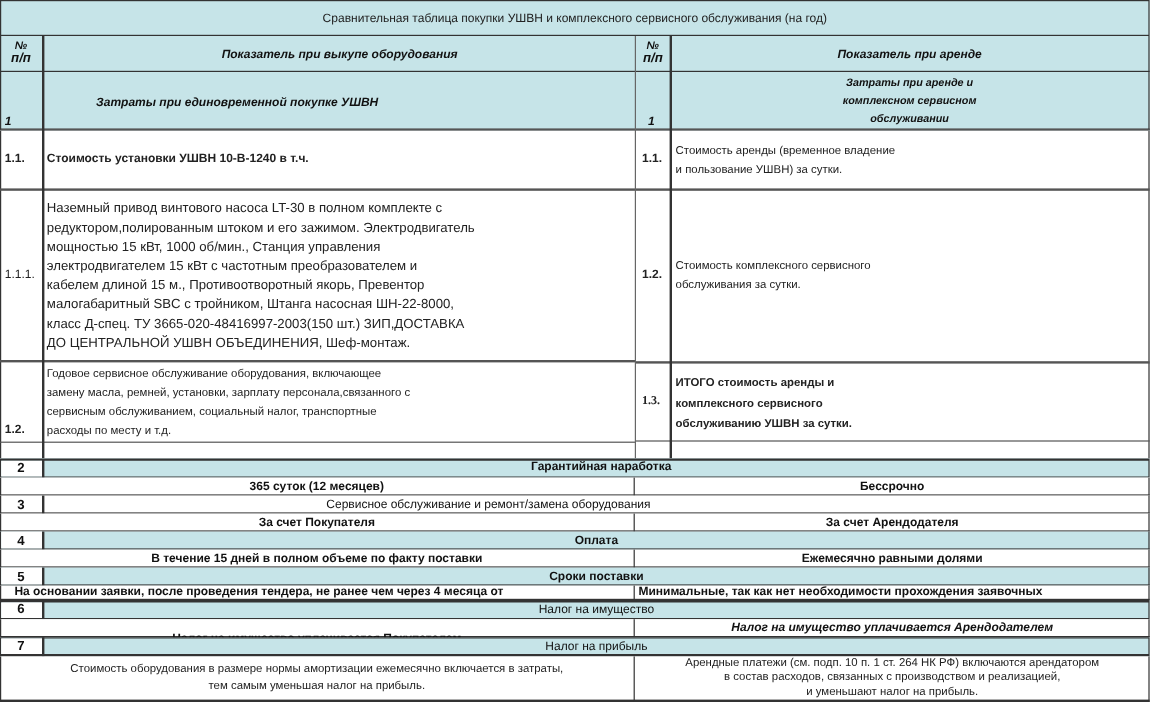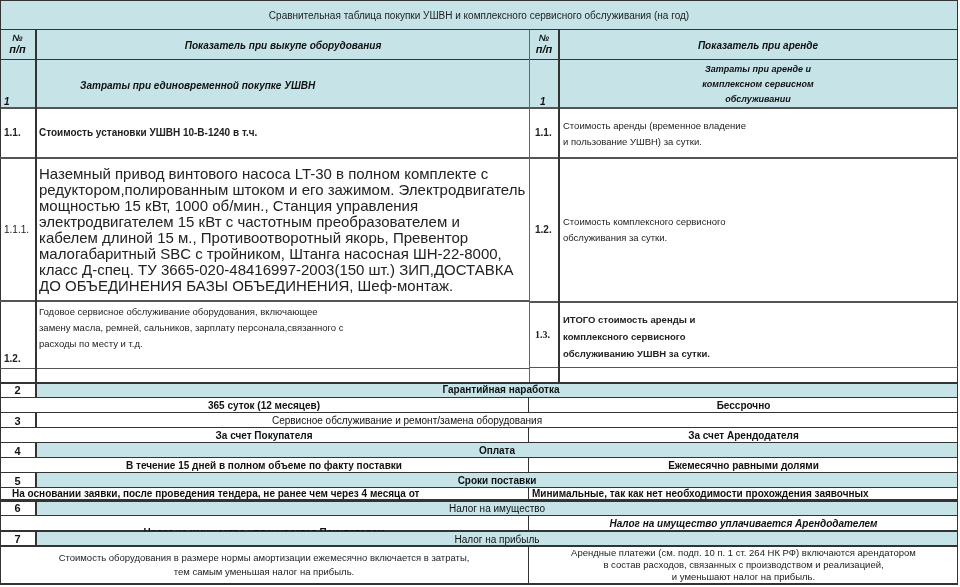--- a/index.html
+++ b/index.html
@@ -61,35 +61,36 @@
   <div class="hline" style="left:530px;top:367px;width:428px;height:1px;"></div>
 
   <div class="vline" style="left:35px;top:30px;height:352px;"></div>
   <div class="vline" style="left:529px;top:30px;height:352px;width:1px;background:#666;"></div>
   <div class="vline" style="left:558px;top:30px;height:352px;"></div>
 
   <div class="cell txt bold" style="left:4px;top:109px;width:30px;height:48px;">1.1.</div>
   <div class="cell txt bold" style="left:39px;top:109px;width:488px;height:48px;">Стоимость установки УШВН 10-В-1240 в т.ч.</div>
 
   <div class="cell txt" style="left:4px;top:159px;width:30px;height:141px;">1.1.1.</div>
-  <div class="abs txt" style="left:39px;top:166px;width:488px;font-size:15px;line-height:16px;">
+  <div class="abs txt" style="left:39px;top:166px;width:488px;font-size:11px;line-height:16px;">
     <div>Наземный привод винтового насоса LT-30 в полном комплекте с</div>
     <div>редуктором,полированным штоком и его зажимом. Электродвигатель</div>
     <div>мощностью 15 кВт, 1000 об/мин., Станция управления</div>
     <div>электродвигателем 15 кВт с частотным преобразователем и</div>
     <div>кабелем длиной 15 м., Противоотворотный якорь, Превентор</div>
     <div>малогабаритный SBC с тройником, Штанга насосная ШН-22-8000,</div>
     <div>класс Д-спец. ТУ 3665-020-48416997-2003(150 шт.) ЗИП,ДОСТАВКА</div>
-    <div>ДО ОБЪЕДИНЕНИЯ БАЗЫ ОБЪЕДИНЕНИЯ, Шеф-монтаж.</div>
+    <div>ДО ЦЕНТРАЛЬНОЙ УШВН ОБЪЕДИНЕНИЯ, Шеф-монтаж.</div>
   </div>
 
   <div class="abs txt bold" style="left:4px;top:351px;">1.2.</div>
   <div class="abs txt" style="left:39px;top:304px;width:488px;font-size:9.5px;line-height:16px;">
     <div>Годовое сервисное обслуживание оборудования, включающее</div>
-    <div>замену масла, ремней, сальников, зарплату персонала,связанного с</div>
+    <div>замену масла, ремней, установки, зарплату персонала,связанного с</div>
+    <div>сервисным обслуживанием, социальный налог, транспортные</div>
     <div>расходы по месту  и т.д.</div>
   </div>
 
   <div class="cell txt bold" style="left:535px;top:109px;width:23px;height:48px;">1.1.</div>
   <div class="abs txt" style="left:563px;top:118px;width:390px;font-size:9.5px;">
     <div>Стоимость аренды (временное владение</div>
     <div>и пользование УШВН) за сутки.</div>
   </div>
 
   <div class="cell txt bold" style="left:535px;top:159px;width:23px;height:142px;">1.2.</div>

